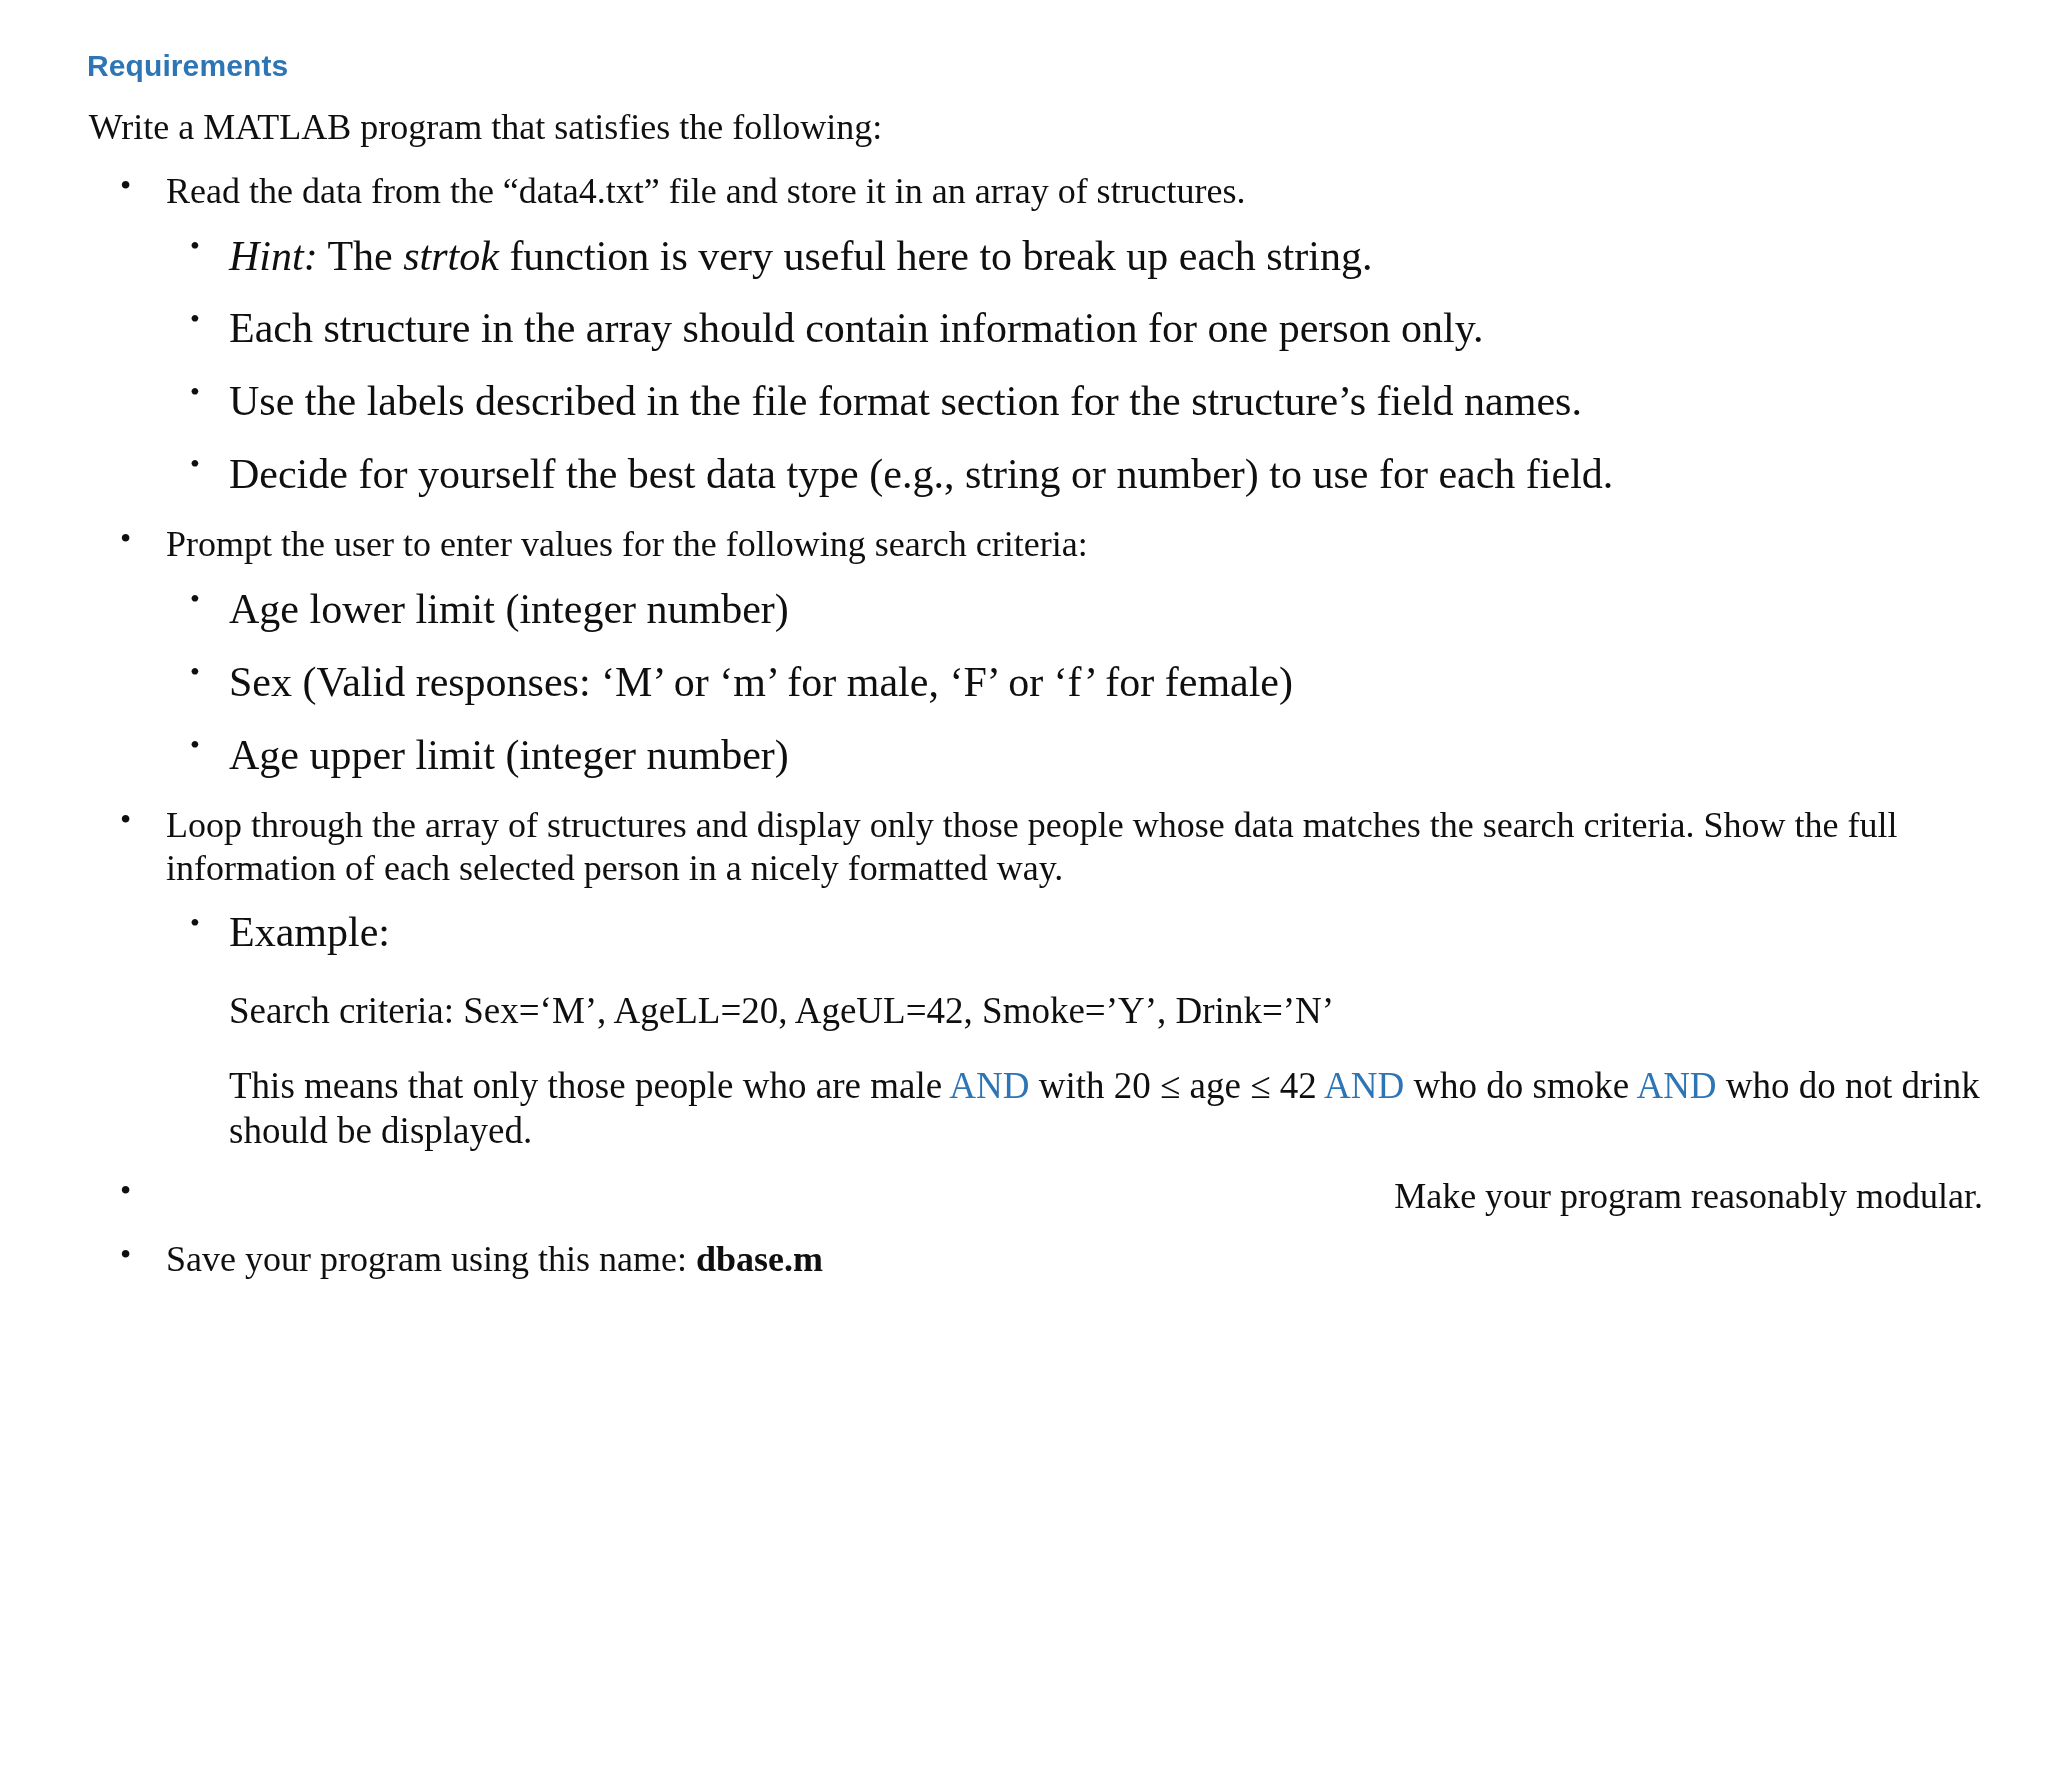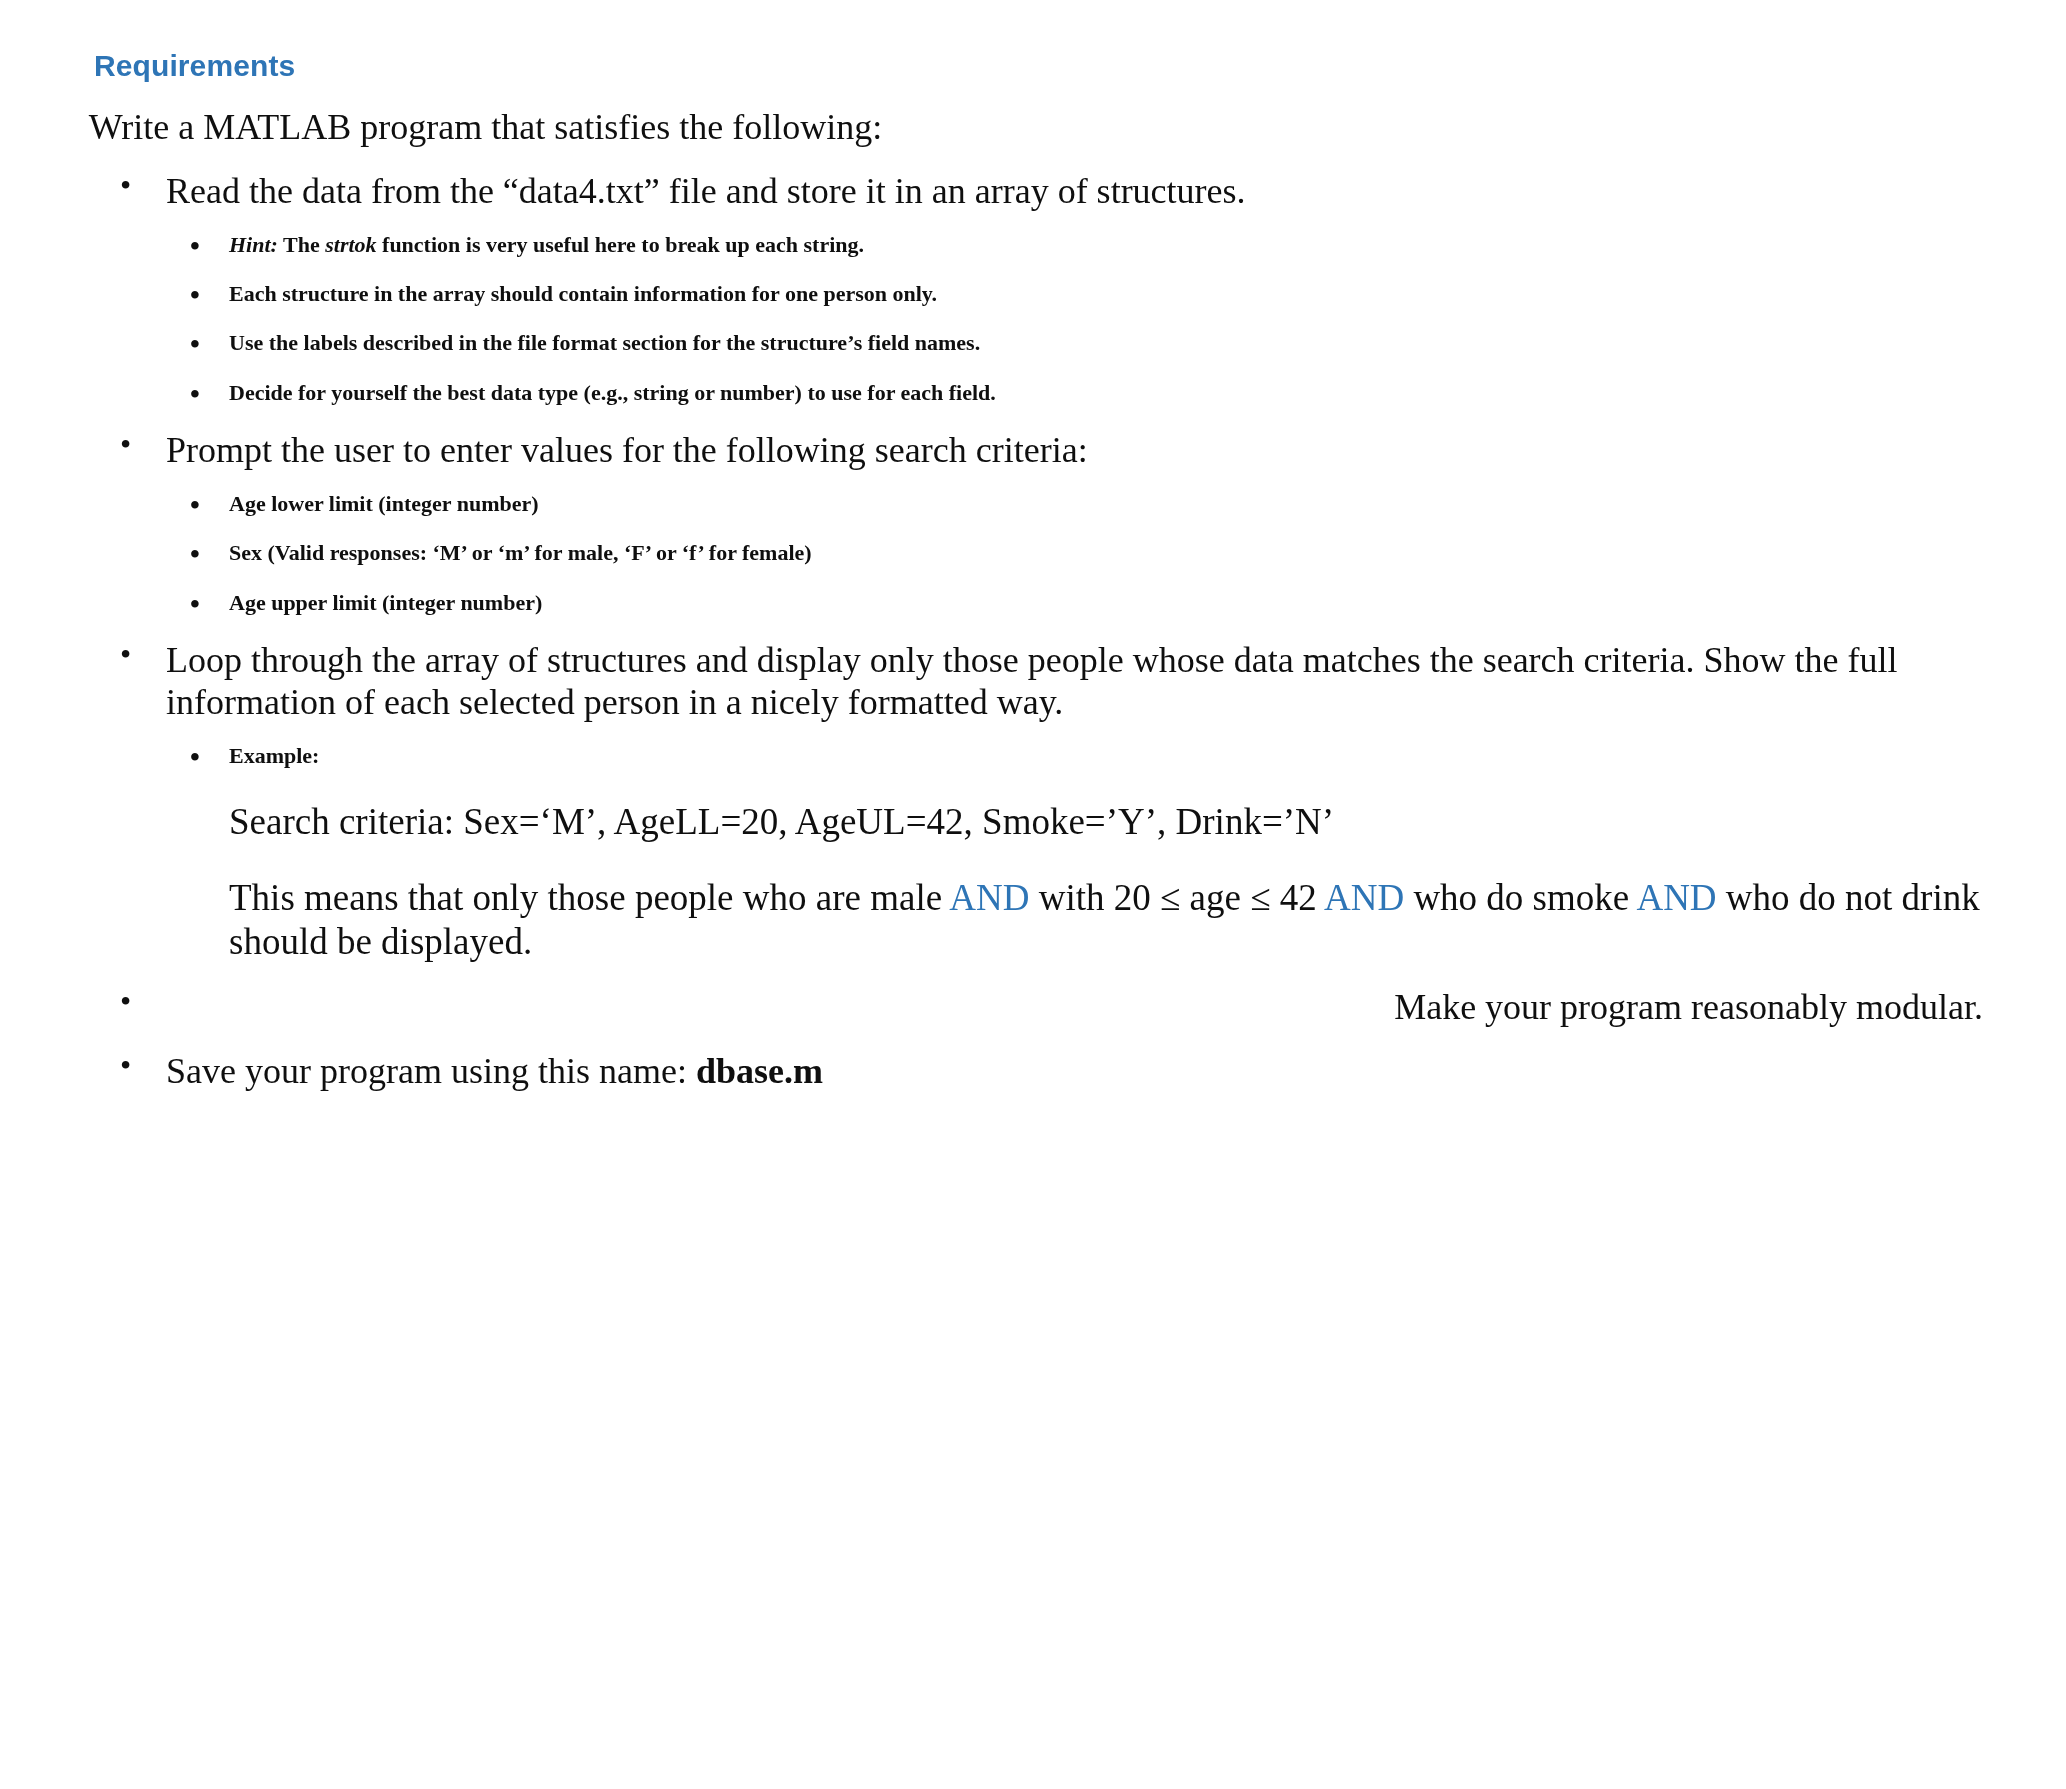--- a/index.html
+++ b/index.html
@@ -20,21 +20,21 @@
     height: 1789px;
     padding: 49px 83px 0 83px;
     position: relative;
   }
   .heading {
     font-family: "Liberation Sans", sans-serif;
     font-weight: bold;
     color: #2e75b6;
     font-size: 30px;
     letter-spacing: 0.1px;
-    margin: 0 0 25px 11px;
+    margin: 0 0 25px 4px;
   }
   .lead {
     font-size: 36px;
     line-height: 1.06;
     margin: 0 0 23.4px 5.8px;
   }
   ul.l1 {
     list-style: none;
     margin: 0;
     padding: 0;
@@ -54,25 +54,24 @@
     font-size: 32px;
     line-height: 1.18;
   }
   ul.l2 {
     list-style: none;
     margin: 19.5px 0 4.9px 0;
     padding: 0;
   }
   ul.l2 > li {
     position: relative;
-    font-size: 22px;
+    font-size: 42px;
     line-height: 1.18;
     margin: 0 0 23.4px 0;
     padding-left: 63px;
-    font-weight: bold;
   }
   ul.l2 > li::before {
     content: "\2022";
     position: absolute;
     left: 24px;
     top: -2.9px;
     font-size: 28px;
   }
   .sub-para {
     font-size: 37px;

